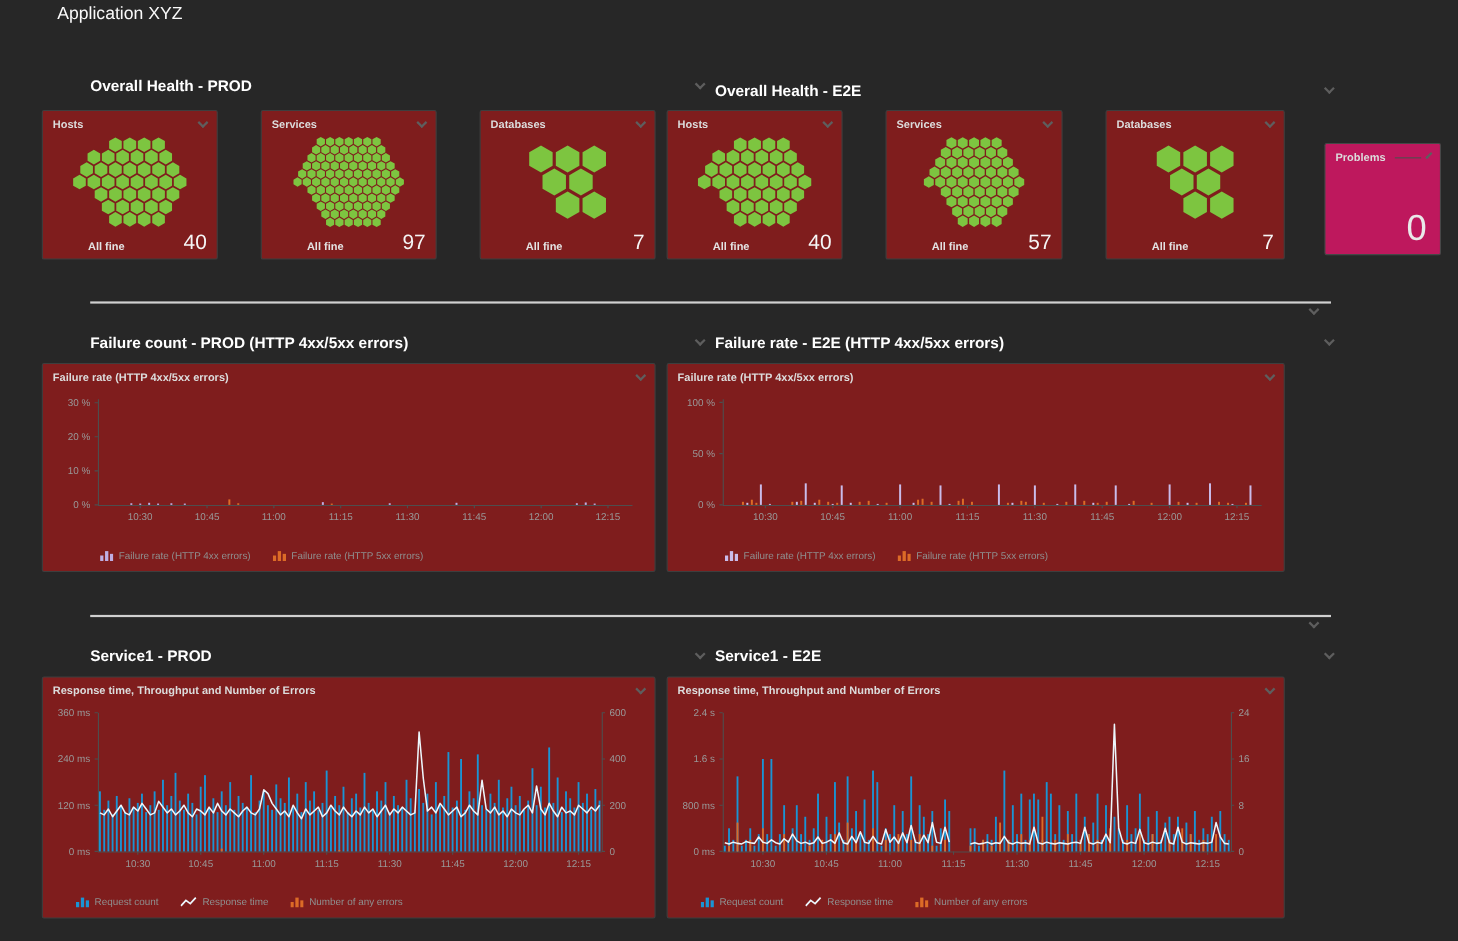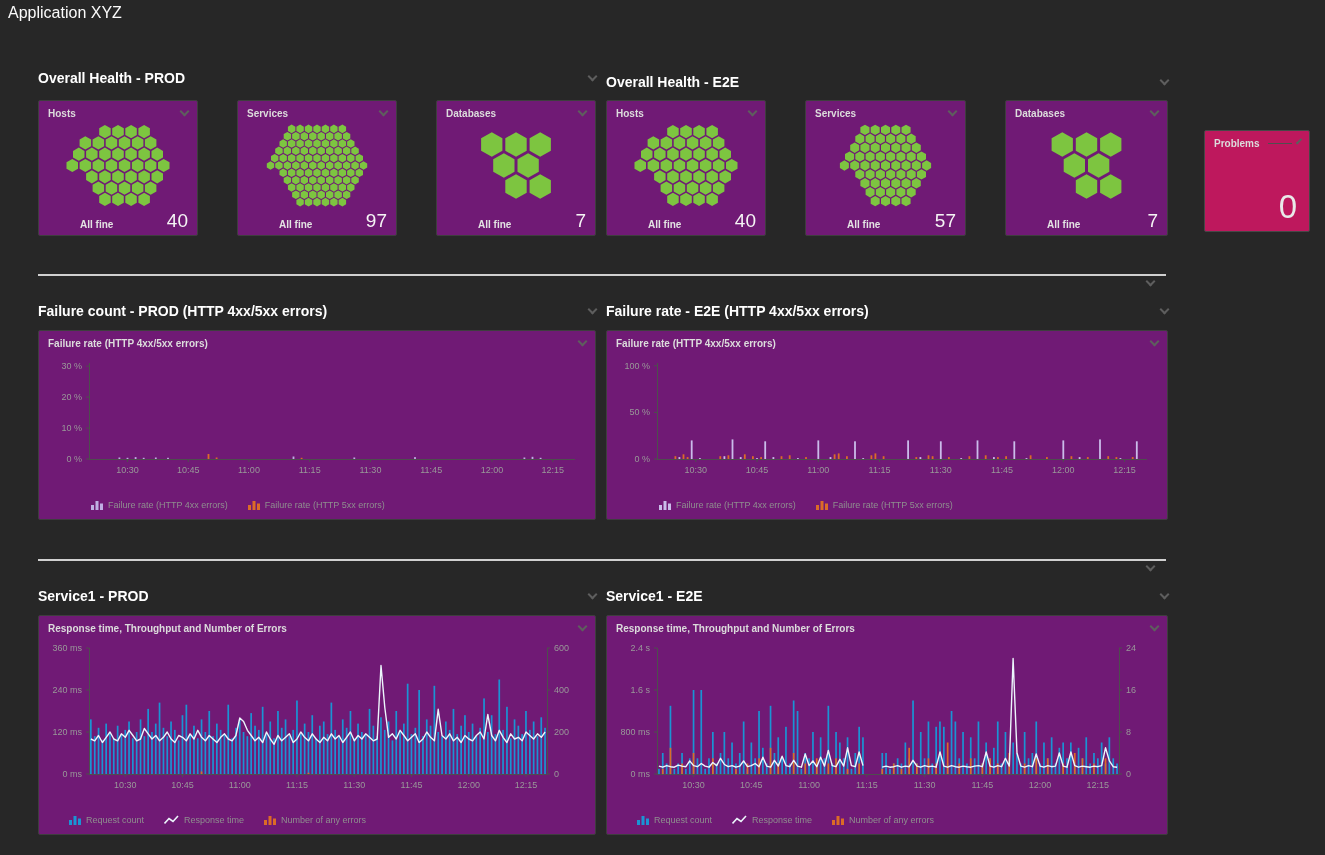--- a/index.html
+++ b/index.html
@@ -2,33 +2,33 @@
 <html><head>
 <meta charset="utf-8">
 <style>
   * { box-sizing: border-box; }
   html,body { margin:0; padding:0; }
   body {
     width:1325px; height:855px; position:relative; overflow:hidden;
     background:#272727; color:#fff;
     font-family:"Liberation Sans","DejaVu Sans",sans-serif;
   }
-  .abs { position:absolute; }
+  .abs { position:absolute;margin-left:44px; }
   .page-title { left:8px; top:4px; font-size:16px; font-weight:400; color:#fafafa; }
   .sec-head {
     display:flex; justify-content:space-between; align-items:center;
     font-size:14px; font-weight:700; color:#ffffff; height:20px;
   }
   .chev {
     width:7px; height:7px; display:inline-block;
     border-right:2px solid #5e5e5e; border-bottom:2px solid #5e5e5e;
     transform:rotate(45deg); margin-top:-4px;
   }
   .tile {
-    position:absolute; background:#701a75;
+    position:absolute; background:#7f1d1d;
     border:1px solid #3e3e3e; border-radius:2px;
   }
   .tile-head {
     display:flex; justify-content:space-between; align-items:center;
     padding:7px 9px 0 9px; font-size:10px; font-weight:700; color:#dcdcdc;
   }
   .hex-area { position:absolute; left:8px; right:8px; top:22px; bottom:27px; }
   .tile-foot {
     position:absolute; left:9px; right:9px; bottom:5px;
     display:flex; justify-content:space-between; align-items:flex-end;margin-left:32px;

